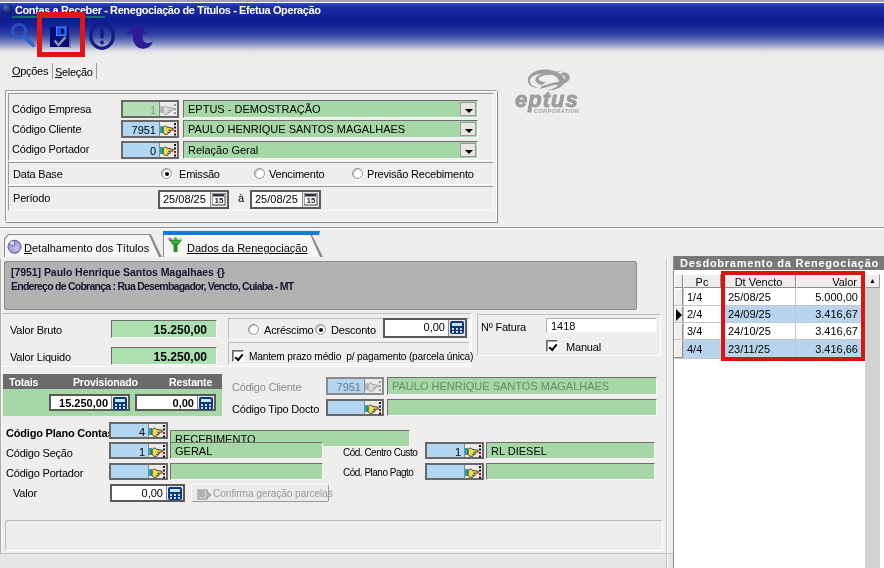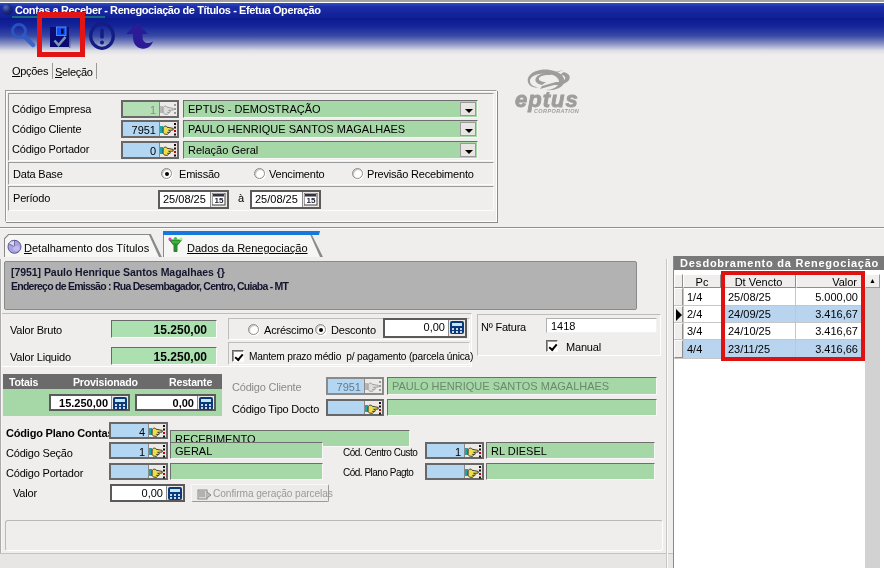--- a/index.html
+++ b/index.html
@@ -224,21 +224,21 @@
  <path d="M1.5 3 L6 8.5 L6 14.5 L9 14.5 L9 8.5 L13.5 3 Z" fill="#3cb43c" stroke="#0a600a" stroke-width=".8"></path>
  <path d="M6 8.5 L6 14.5 L9 14.5 L9 8.5 L10.5 6.6 L4.6 6.6 Z" fill="#2a8c2a"></path>
  <circle cx="2" cy="2" r="1.6" fill="#e040d0"></circle>
  <circle cx="7.5" cy="1.6" r="1.6" fill="#40c040"></circle>
  <circle cx="13" cy="2" r="1.6" fill="#b0e890"></circle>
 </svg>
 <div class="tabtxt" style="left:187px;top:242px;z-index:5;text-decoration:underline;">Dados da <u>R</u>enegociação</div>
 
 <div class="abs" id="info">
     <div style="letter-spacing:-0.05px;">[7951] Paulo Henrique Santos Magalhaes {}</div>
-    <div style="letter-spacing:-0.75px;">Endereço de Emissão : Rua Desembagador, Centro, Cuiaba - MT</div>
+    <div style="letter-spacing:-0.75px;">Endereço de Cobrança : Rua Desembagador, Vencto, Cuiaba - MT</div>
   </div>
 
 <div class="bevel" id="pnlVal"></div>
 <div class="bevel" id="pnlFat"></div>
 <div class="lbl" style="left:10px;top:324px;">Valor Bruto</div>
 <div class="lbl" style="left:10px;top:351px;">Valor Liquido</div>
 <div class="greenfield" style="left:111px;top:320px;width:106px;height:18px;">15.250,00</div>
 <div class="greenfield" style="left:111px;top:347px;width:106px;height:18px;">15.250,00</div>
 <div class="bevel" id="pnlAcr"></div>
 <div class="radio" style="left:248px;top:324px;"></div>

